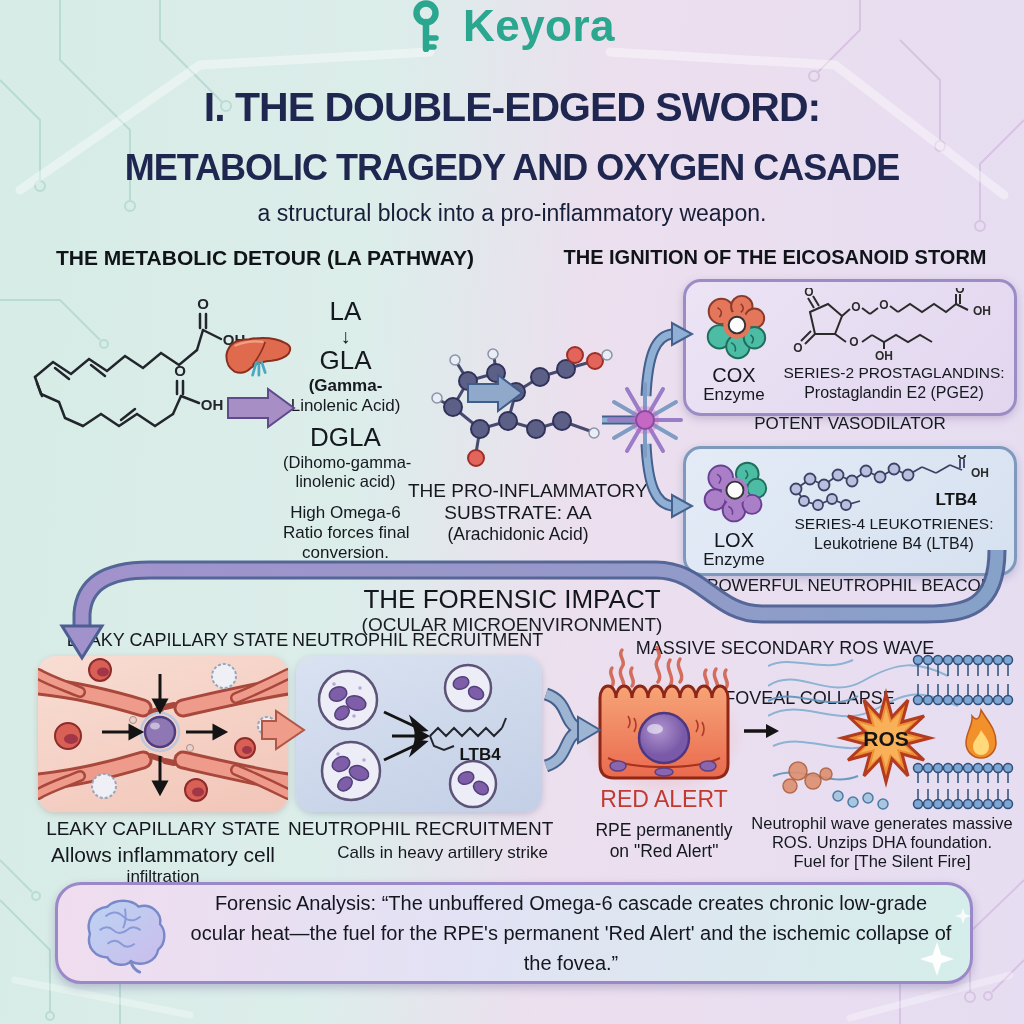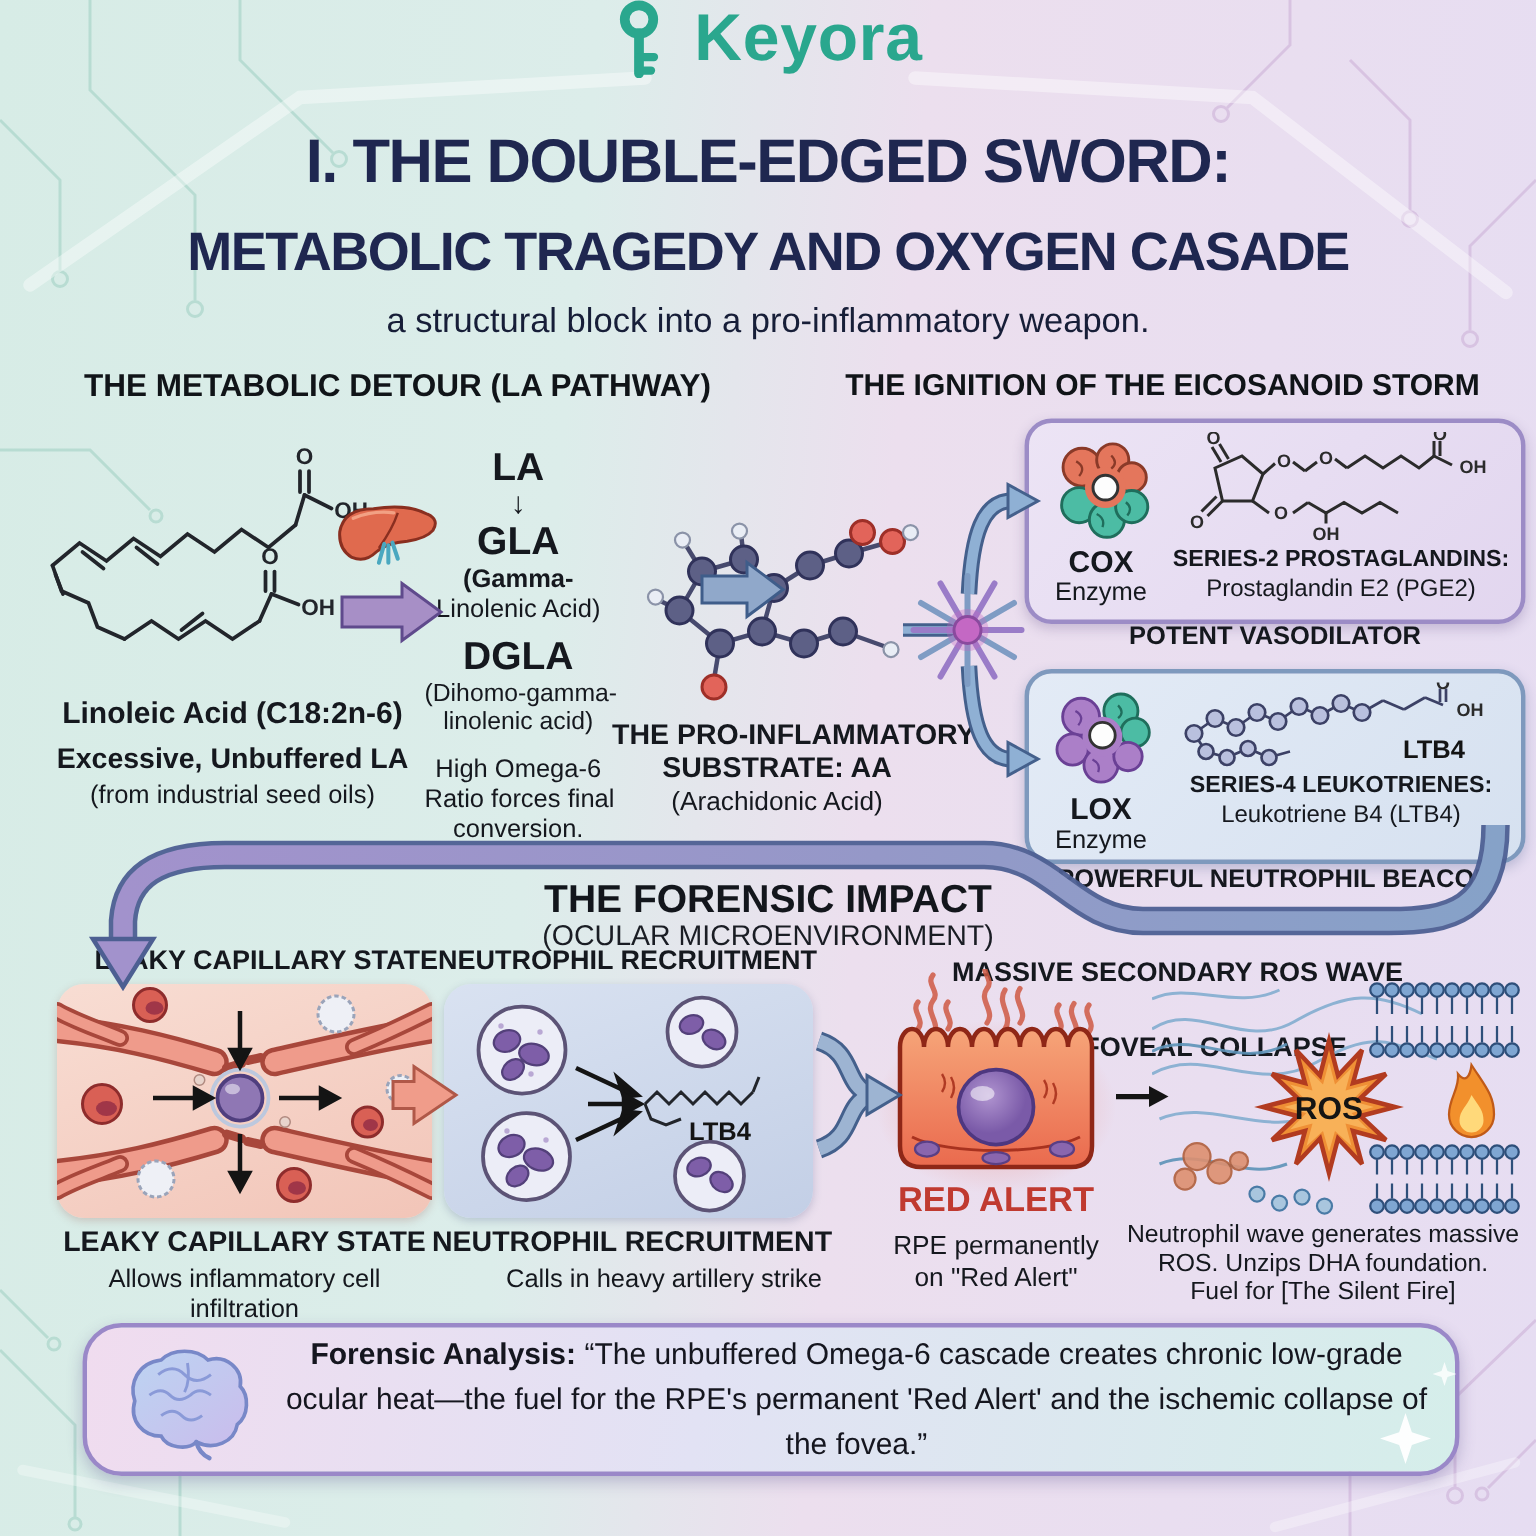--- a/index.html
+++ b/index.html
@@ -1,21 +1,21 @@
 <!DOCTYPE html>
 <html><head>
 <meta charset="utf-8">
 <style>
   html,body{margin:0;padding:0;background:#cfd8e0;}
   .canvas{position:relative;width:1024px;height:1024px;overflow:hidden;
     font-family:"Liberation Sans",sans-serif;color:#15181e;
     background:linear-gradient(95deg,#d7ece6 0%,#dcedea 36%,#ecdfee 56%,#e6ddf2 100%);}
   .abs{position:absolute;}
   .c{text-align:center;}
-  .b{font-weight:bold;}
+  .b{font-weight:normal;}
   .hdr-title{color:#1f2750;font-weight:bold;letter-spacing:-1px;width:100%;}
   .sec-head{font-weight:bold;color:#101418;}
   svg{display:block;}
   .panel{position:absolute;border-radius:18px;}
   .nowrap{white-space:nowrap;}
 </style>
 </head>
 <body>
 
 <div class="canvas">
@@ -99,25 +99,20 @@
       <line x1="156" y1="114" x2="174" y2="121"></line>
     </g>
     <g font-size="15" font-weight="bold" fill="#22252b" text-anchor="middle">
       <text x="178" y="27">O</text>
       <text x="209" y="63">OH</text>
       <text x="155" y="94">O</text>
       <text x="187" y="128">OH</text>
     </g>
   </svg>
 
-  <div class="abs c" style="left:15px;top:465px;width:280px;">
-    <div class="b nowrap" style="font-size:20px;">Linoleic Acid (C18:2n-6)</div>
-    <div class="b nowrap" style="font-size:19px;margin-top:8px;">Excessive, Unbuffered LA</div>
-    <div class="nowrap" style="font-size:17px;margin-top:2px;">(from industrial seed oils)</div>
-  </div>
 
   <svg class="abs" style="left:222px;top:330px" width="72" height="58" viewBox="0 0 80 62">
     <path d="M5 26 Q8 9 30 9 Q55 5 70 13 Q79 17 74 25 Q69 31 55 33 Q40 34 32 41 Q24 49 14 45 Q4 39 5 26 Z" fill="#e06a4e" stroke="#8a2f20" stroke-width="2.2"></path>
     <path d="M48 12 Q44 24 34 38" fill="none" stroke="#8a2f20" stroke-width="1.8"></path>
     <path d="M15 16 Q30 10 45 12" fill="none" stroke="#f2a184" stroke-width="2.5" stroke-linecap="round"></path>
     <path d="M38 35 l-4 14 M44 34 l4 12 M41 36 l0 13" stroke="#4aa8c0" stroke-width="3" stroke-linecap="round" fill="none"></path>
   </svg>
 
   <div class="abs c" style="left:283px;top:296px;width:125px;">
     <div class="b" style="font-size:26px;">LA</div>
@@ -514,21 +509,21 @@
     </g>
     <g>
       <polygon fill="#ef8f35" stroke="#b23b20" stroke-width="3" points="162,92 139,98 156,114 134,108 140,130 124,113 118,136 112,113 96,130 102,108 80,114 97,98 74,92 97,86 80,70 102,76 96,54 112,71 118,48 124,71 140,54 134,76 156,70 139,86"></polygon>
       <polygon fill="#f8b55c" opacity="0.9" points="148,92 133,96 144,107 129,103 133,118 122,108 118,122 114,108 103,118 107,103 92,107 103,96 88,92 103,88 92,77 107,81 103,66 114,77 118,62 122,77 133,66 129,81 144,77 133,88"></polygon>
       <text x="118" y="100" font-size="21" font-weight="bold" fill="#141414" text-anchor="middle">ROS</text>
     </g>
   </svg>
 
   <div class="abs c" style="left:28px;top:818px;width:270px;">
     <div class="b nowrap" style="font-size:19px;">LEAKY CAPILLARY STATE</div>
-    <div class="nowrap" style="font-size:17px;margin-top:3px;">Allows inflammatory cell</div>
+    <div class="nowrap" style="font-size:21px;margin-top:3px;">Allows inflammatory cell</div>
     <div class="nowrap" style="font-size:17px;">infiltration</div>
   </div>
   <div class="abs c" style="left:288px;top:818px;width:260px;">
     <div class="b nowrap" style="font-size:19px;">NEUTROPHIL RECRUITMENT</div>
     <div class="nowrap" style="font-size:17px;margin-top:3px;text-align:right;">Calls in heavy artillery strike</div>
   </div>
   <div class="abs c" style="left:585px;top:820px;width:158px;">
     <div class="nowrap" style="font-size:17.5px;">RPE permanently</div>
     <div class="nowrap" style="font-size:17.5px;">on "Red Alert"</div>
   </div>

